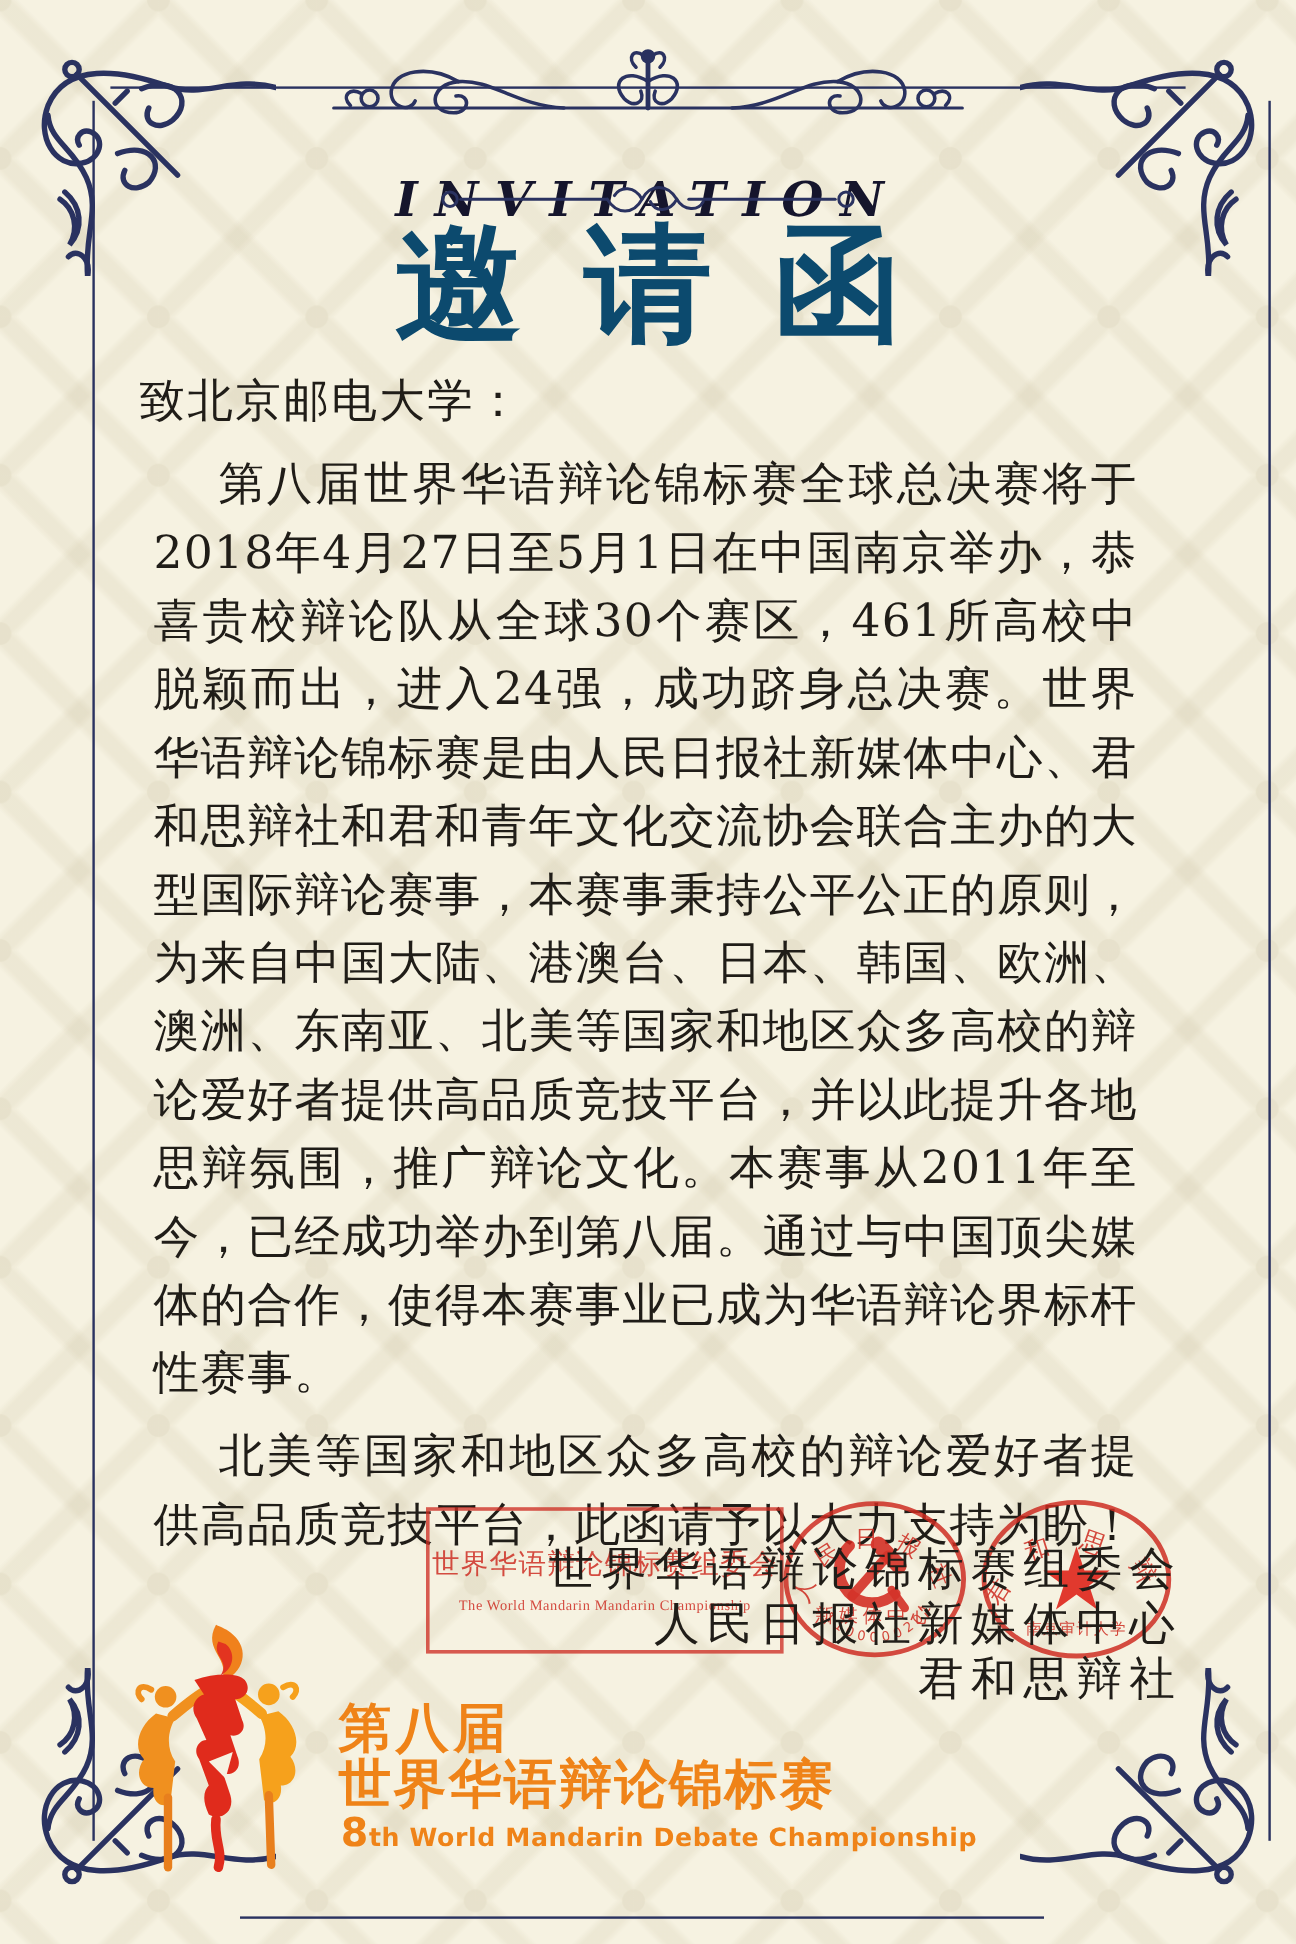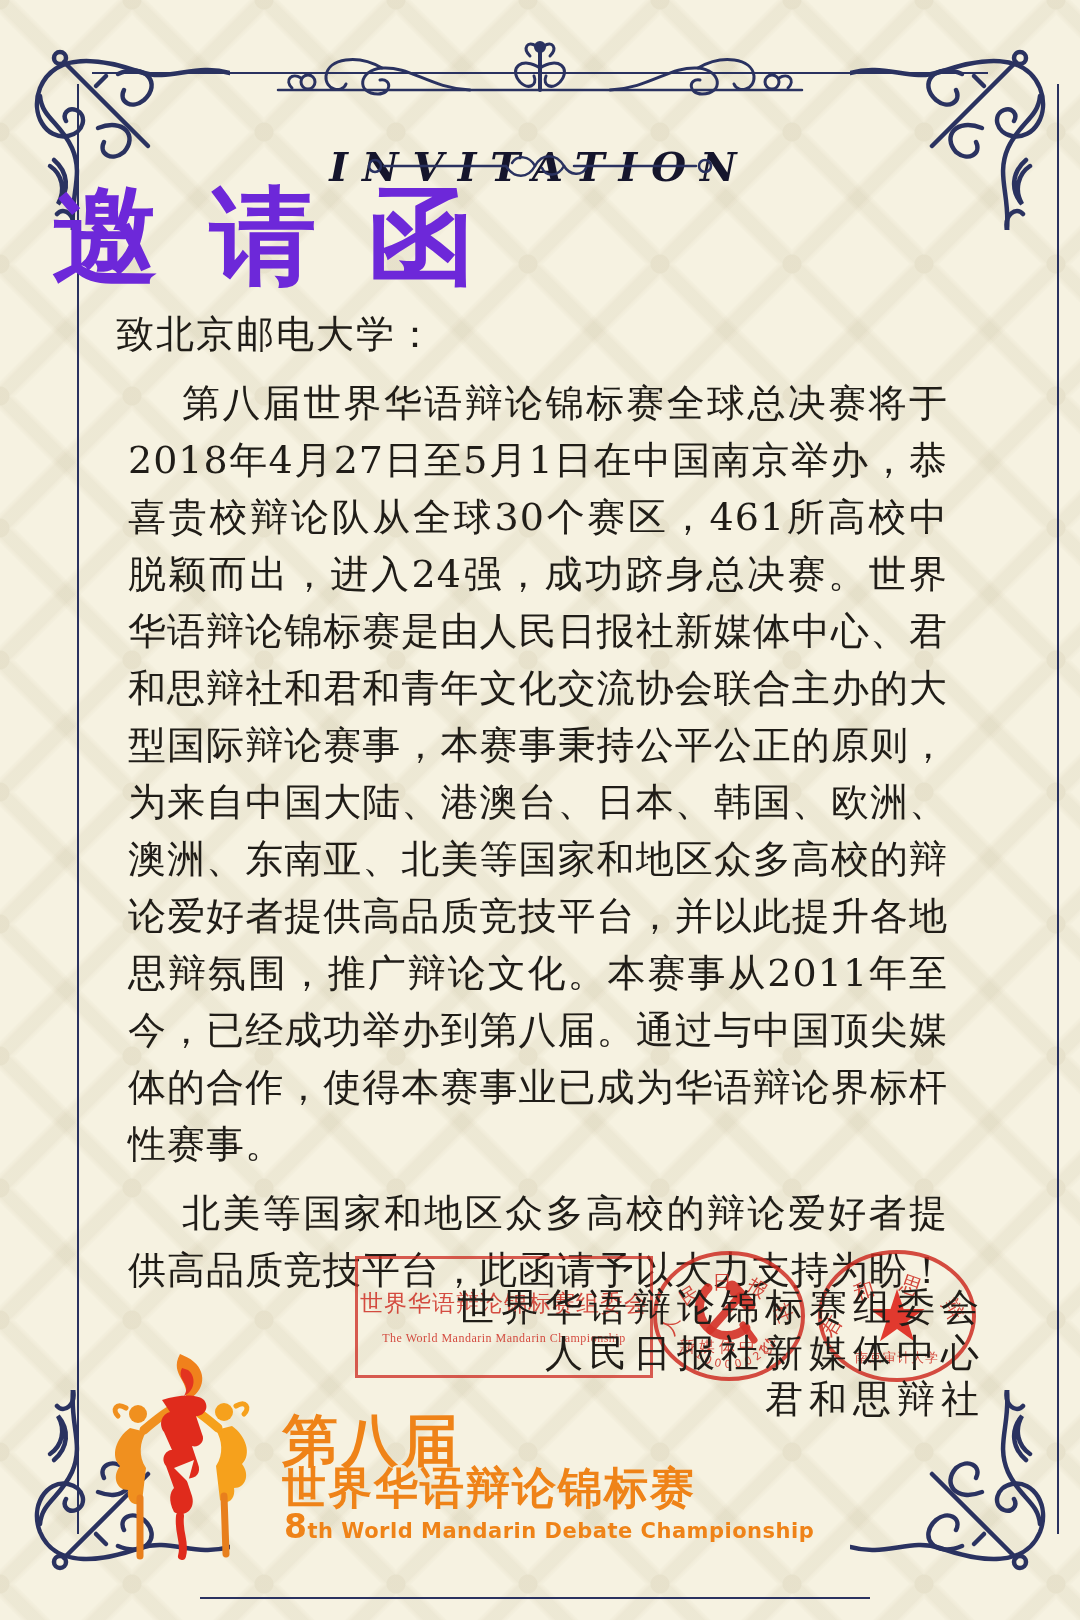--- a/index.html
+++ b/index.html
@@ -36,23 +36,23 @@
   .invitation-word{
     position:absolute;left:0;right:0;top:96px;z-index:3;
     text-align:center;font-style:italic;font-weight:bold;
     font-size:40px;letter-spacing:14px;color:#15152c;
     font-family:"DejaVu Serif", serif;
     margin-top:47px;
   }
   .flourish-sub{position:absolute;left:360px;top:146px;width:360px;height:40px;z-index:3;}
   .main-title{
     position:absolute;left:0;right:0;top:166px;z-index:3;margin:0;
-    text-align:left;font-weight:bold;
+    text-align:center;font-weight:bold;
     font-size:106px;letter-spacing:52px;text-indent:52px;
-    color:#6d28d9;
+    color:#0c4a6e;
     font-family:Liberation Mono, monospace;
   }
 
   .letter{
     position:absolute;left:116px;right:120px;top:306px;z-index:4;
     color:#201d18;text-align:justify;
   }
   .salutation{margin:0;font-size:38px;line-height:57px;letter-spacing:2px;}
   .para{margin:12px;font-size:38px;line-height:57px;letter-spacing:1px;text-indent:54px;}
 
@@ -72,21 +72,21 @@
   .stamp-rect .en{color:rgba(205,42,32,.88);font-size:12px;letter-spacing:.5px;white-space:nowrap;
     font-family:"Liberation Serif", serif;}
   .stamp-circle{position:absolute;z-index:5;opacity:.93;}
   .stamp-pd{left:650px;top:1248px;width:158px;height:136px;}
   .stamp-jh{left:815px;top:1246px;width:164px;height:140px;}
 
   .logo{position:absolute;left:100px;top:1350px;z-index:6;}
   .logo-mark{position:absolute;left:0;top:0;width:162px;height:212px;}
   .logo-text{position:absolute;left:182px;top:68px;width:460px;white-space:nowrap;
     font-family:"DejaVu Sans", sans-serif;}
-  .logo-l1{margin:0;font-size:56px;font-weight:bold;color:#ef8318;letter-spacing:4px;line-height:46px;}
+  .logo-l1{margin:0;font-size:44px;font-weight:bold;color:#ef8318;letter-spacing:4px;line-height:46px;}
   .logo-l2{margin:0;font-size:44px;font-weight:bold;color:#ef8318;letter-spacing:2px;line-height:48px;}
   .logo-l3{margin:2px 0 0 2px;font-size:21px;font-weight:bold;color:#ef8318;letter-spacing:.5px;line-height:26px;}
   .logo-l3 .big8{font-size:33px;}
 </style>
 </head>
 <body>
 
 <div class="page">
 
   <div class="bg-pattern"></div>

